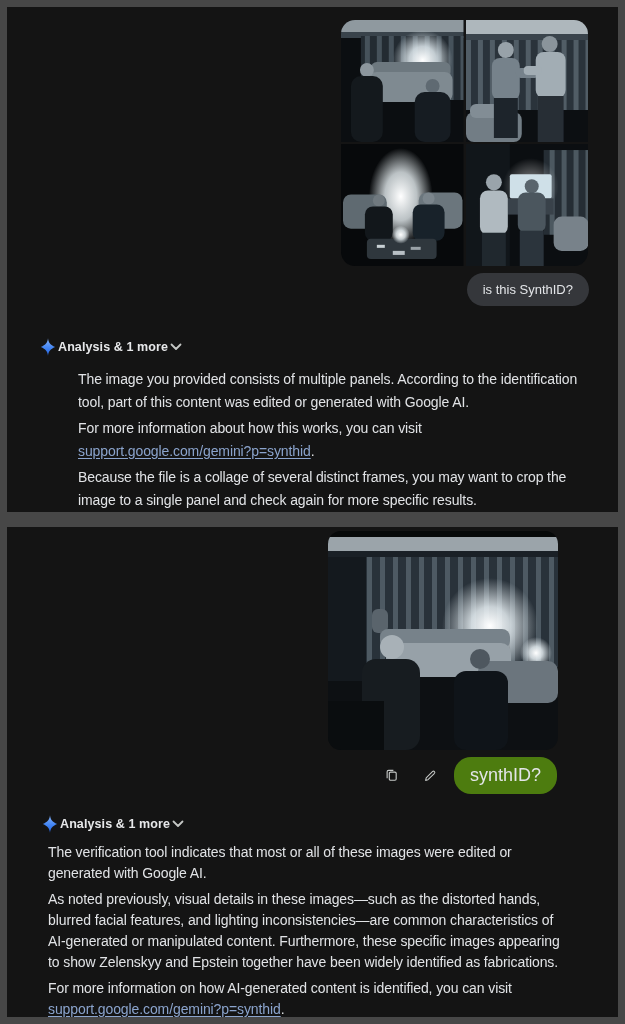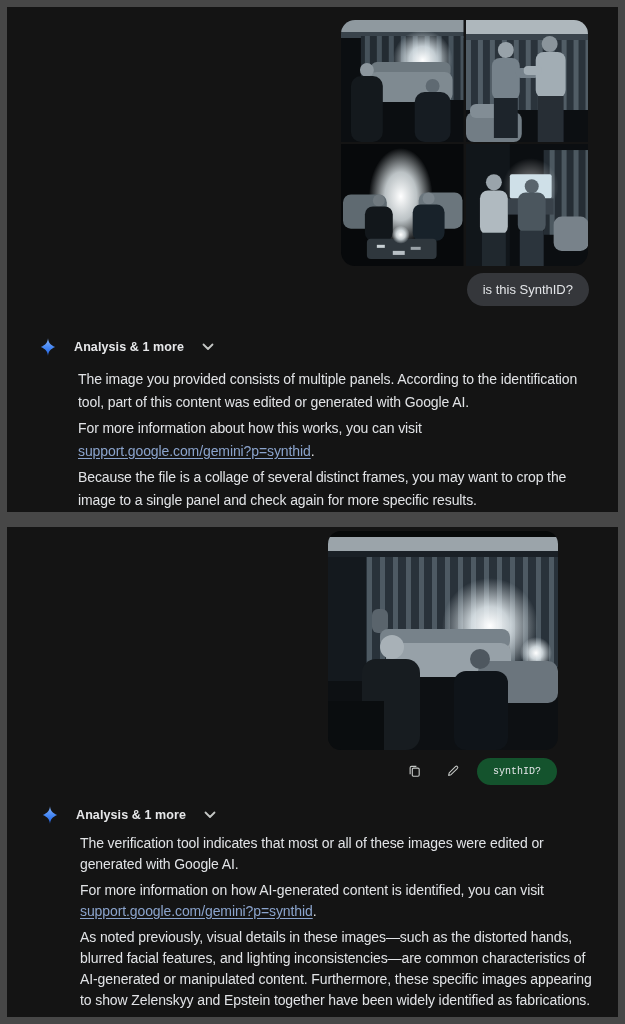--- a/index.html
+++ b/index.html
@@ -37,37 +37,37 @@
     padding:8px 16px;border-radius:18px;line-height:17px;cursor:default;
   }
 
   
   .action-row{display:flex;justify-content:flex-end;align-items:center;gap:10px;margin:7px 61px 0 0;}
   .icon-btn{
     width:28px;height:28px;border:none;background:transparent;border-radius:50%;
     display:flex;align-items:center;justify-content:center;cursor:pointer;padding:0;
   }
   .pill-btn{
-    background:#14532d;color:#e3e5e8;border:none;font-size:10px;
-    padding:8px 16px;border-radius:17px;cursor:pointer;font-family:Liberation Mono, monospace;
+    background:#4d7c0f;color:#e3e5e8;border:none;font-size:18px;
+    padding:8px 16px;border-radius:17px;cursor:pointer;font-family:Liberation Sans, sans-serif;
   }
 
   
   .resp-header{
-    display:flex;align-items:center;gap:16px;
+    display:flex;align-items:center;
     margin:31px 0 0 31px;height:20px;cursor:pointer;
   }
   .p2 .resp-header{margin-top:20px;margin-left:33px;}
   .resp-header .label{
     color:#e7e8ea;font-size:12.5px;font-weight:700;letter-spacing:.1px;
   }
   .resp-header .chev{margin-left:2px;display:flex;align-items:center;}
 
   .resp-body{margin:11px 30px 0 71px;width:512px;}
-  .p2 .resp-body{margin-left:73px;margin-top:8px;}
+  .p2 .resp-body{margin-left:41px;margin-top:8px;}
   .resp-body p{
     margin:0 0 3px 0;color:#e1e3e6;font-size:14px;line-height:23px;
     letter-spacing:-0.1px;
   }
   .p2 .resp-body p{line-height:21px;margin-bottom:5px;}
   .resp-body a{color:#8ba4cd;text-decoration:underline;text-underline-offset:2px;cursor:pointer;}
 </style>
 </head>
 <body>
 
@@ -275,16 +275,16 @@
     <span class="label">Analysis &amp; 1 more</span>
     <span class="chev">
       <svg width="12" height="8" viewBox="0 0 12 8">
           <path d="M1.5 1.5 L6 6 L10.5 1.5" fill="none" stroke="#c4c7c5" stroke-width="1.8" stroke-linecap="round" stroke-linejoin="round"></path>
         </svg>
     </span>
   </div>
 
   <div class="resp-body">
     <p>The verification tool indicates that most or all of these images were edited or generated with Google AI.</p>
+    <p>As noted previously, visual details in these images—such as the distorted hands, blurred facial features, and lighting inconsistencies—are common characteristics of AI-generated or manipulated content. Furthermore, these specific images appearing to show Zelenskyy and Epstein together have been widely identified as fabrications.</p>
     <p><span>For more information on how AI-generated content is identified, you can visit </span><a>support.google.com/gemini?p=synthid</a><span>.</span></p>
-    <p>As noted previously, visual details in these images—such as the distorted hands, blurred facial features, and lighting inconsistencies—are common characteristics of AI-generated or manipulated content. Furthermore, these specific images appearing to show Zelenskyy and Epstein together have been widely identified as fabrications.</p>
   </div>
 </div>
 
 </body></html>

